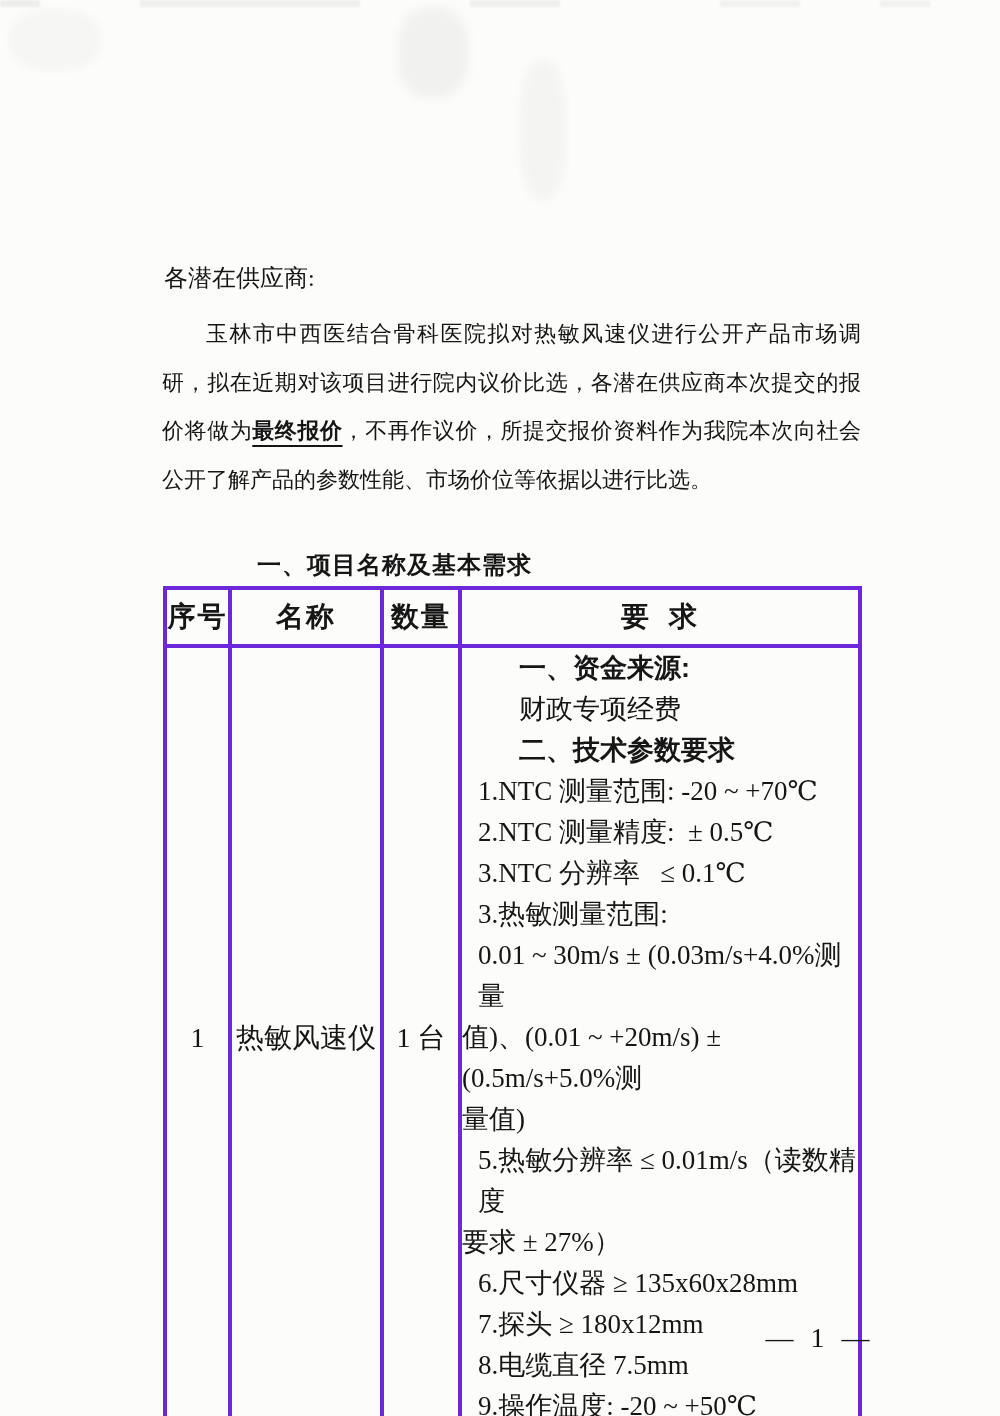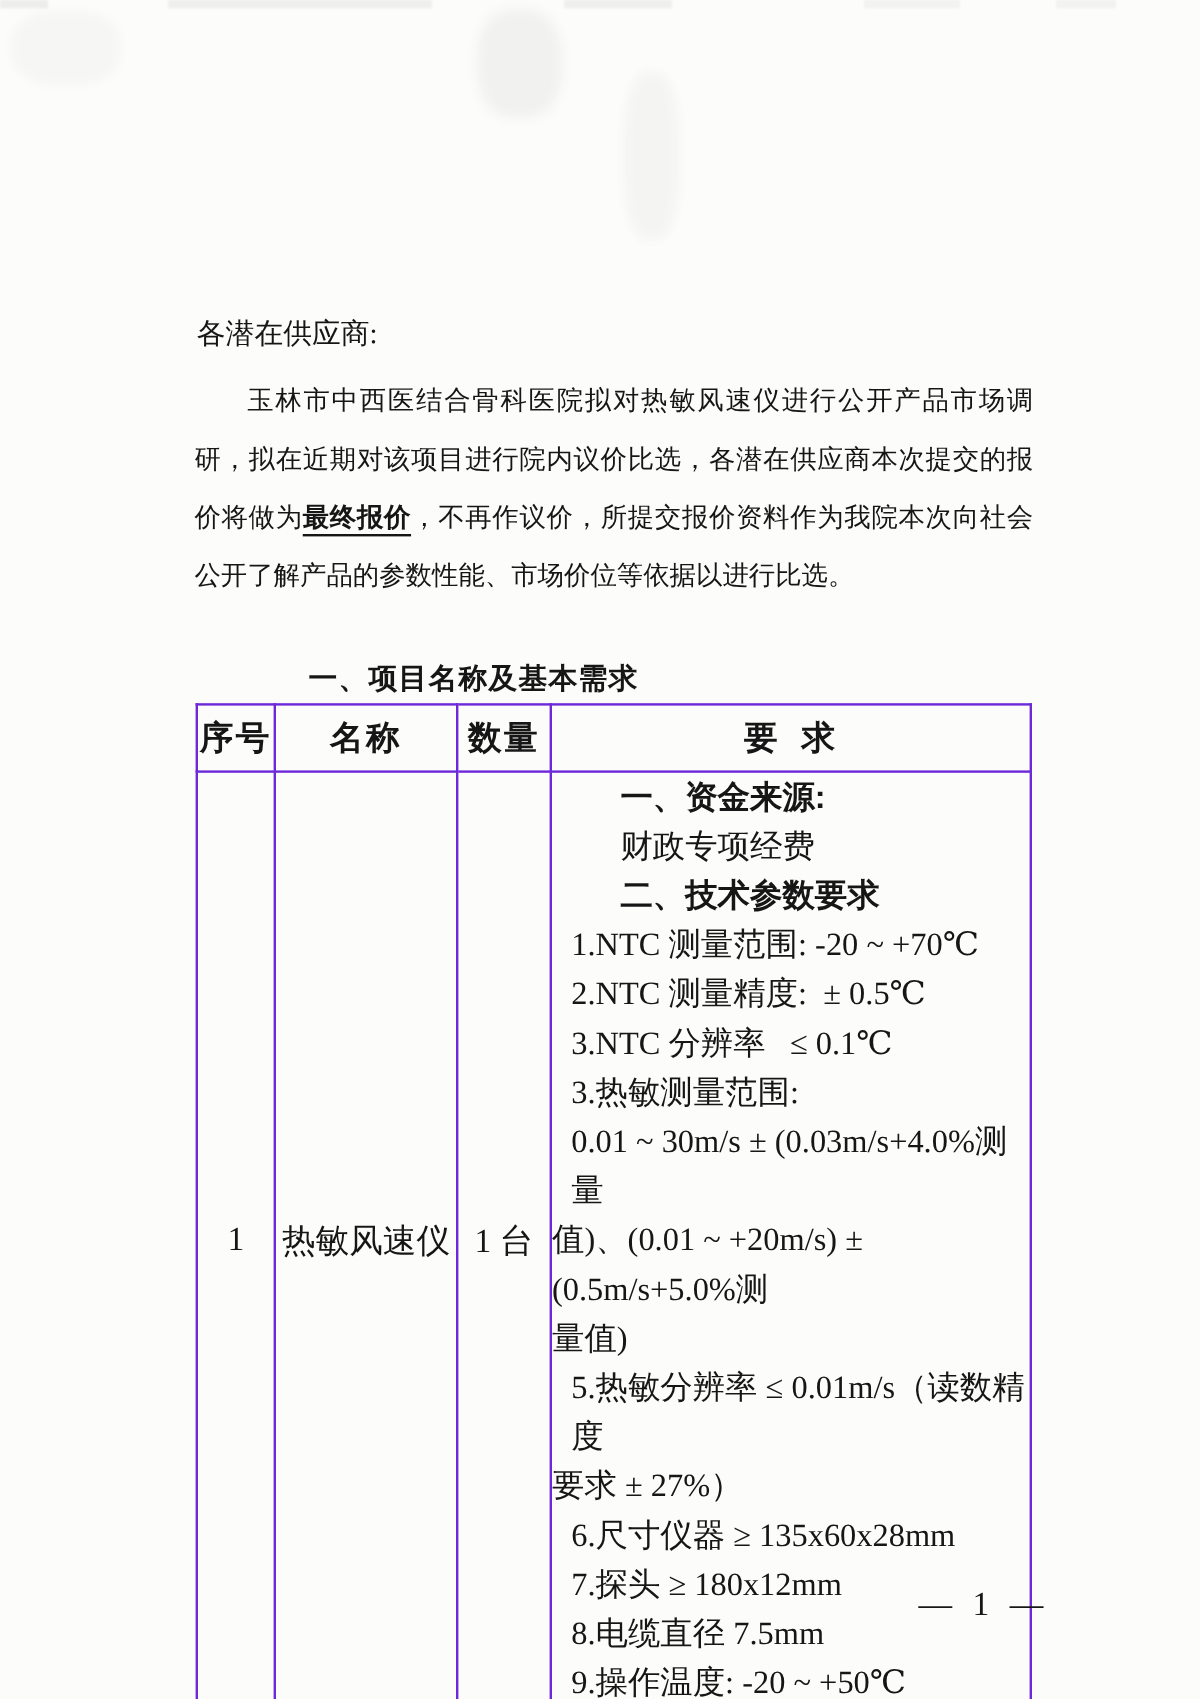--- a/index.html
+++ b/index.html
@@ -44,21 +44,21 @@
   .hei{font-family:"Liberation Sans","DejaVu Sans",sans-serif;font-weight:bold;}
   .section-heading{
     position:absolute;left:212px;top:549px;
     font-size:24px;letter-spacing:1px;margin-left:45px;
   }
   table.doc-table{
     position:absolute;left:163px;top:586px;
     width:695px;border-collapse:collapse;table-layout:fixed;
   }
   .doc-table th,.doc-table td{
-    border:2px solid #6d28d9;
+    border:4px solid #6d28d9;
     padding:0;
   }
   .doc-table th{
     height:54px;font-size:28px;font-weight:bold;
     text-align:center;vertical-align:middle;white-space:pre;
     letter-spacing:2px;
   }
   .cell-center{
     text-align:center;vertical-align:middle;font-size:28px;white-space:pre;
   }

